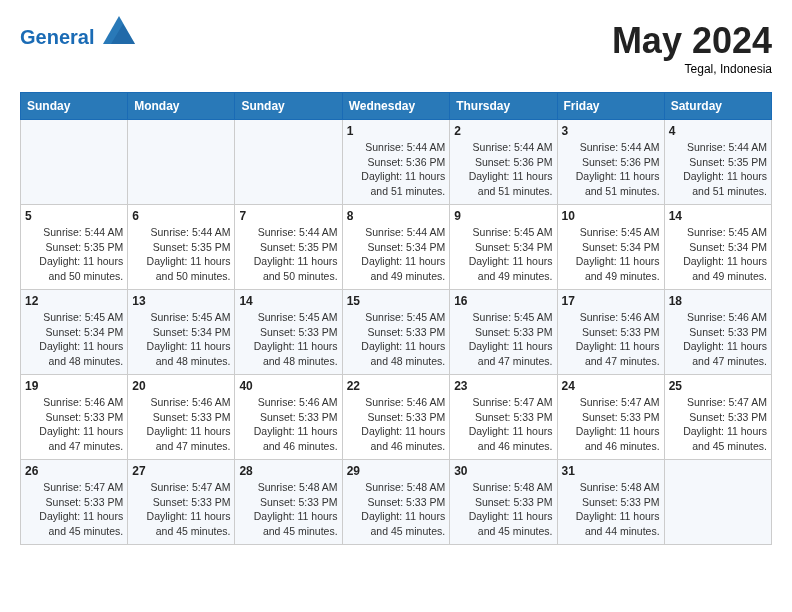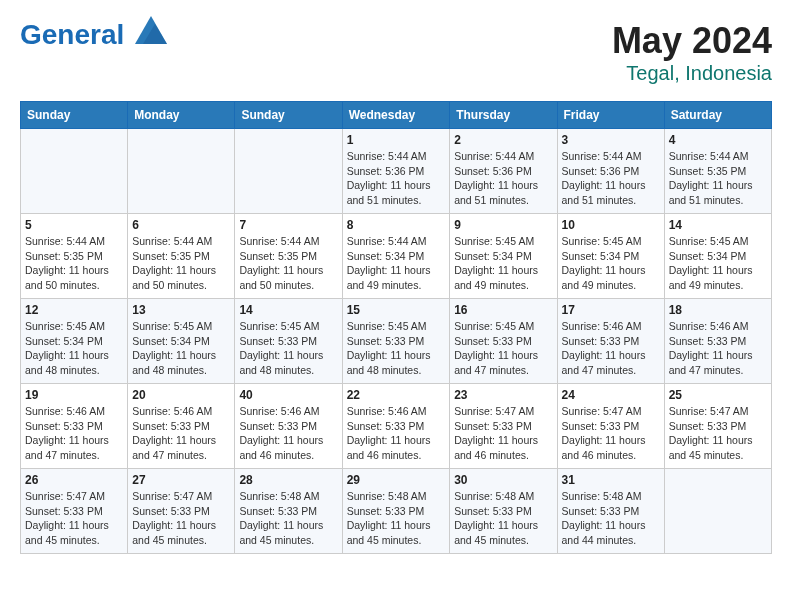--- a/index.html
+++ b/index.html
@@ -14,21 +14,21 @@
       display: flex;
       justify-content: space-between;
       align-items: flex-start;
       margin-bottom: 16px;
     }
     .logo {
       display: flex;
       align-items: center;
     }
     .logo-text {
-      font-size: 28px;
+      font-size: 20px;
       font-weight: bold;
       color: #333;
       line-height: 1.1;
     }
     .logo-text span {
       color: #1a6bb5;
     }
     .logo-icon {
       width: 32px;
       height: 28px;
@@ -38,22 +38,22 @@
     .title-block {
       text-align: right;
     }
     .month-year {
       font-size: 36px;
       font-weight: bold;
       color: #222;
       margin-left: 8px;
     }
     .location {
-      font-size: 20px;
-      color: #0f766e;
+      font-size: 12px;
+      color: #000000;
     }
     table {
       width: 100%;
       border-collapse: collapse;
       font-size: 11px;
     }
     thead tr th {
       background: #2979b8;
       color: #fff;
       padding: 6px 6px;
@@ -80,20 +80,21 @@
       font-weight: bold;
       font-size: 12px;
       color: #222;
       display: block;
       margin-bottom: 2px;
     }
     .day-info {
       color: #333;
       font-size: 10.5px;
       line-height: 1.4;
+      text-align: right;
     }
     .empty-cell {
       background: #f5f8fc !important;
     }
   </style>
 </head>
 <body>
 
 <div class="header">
   <div class="logo">

